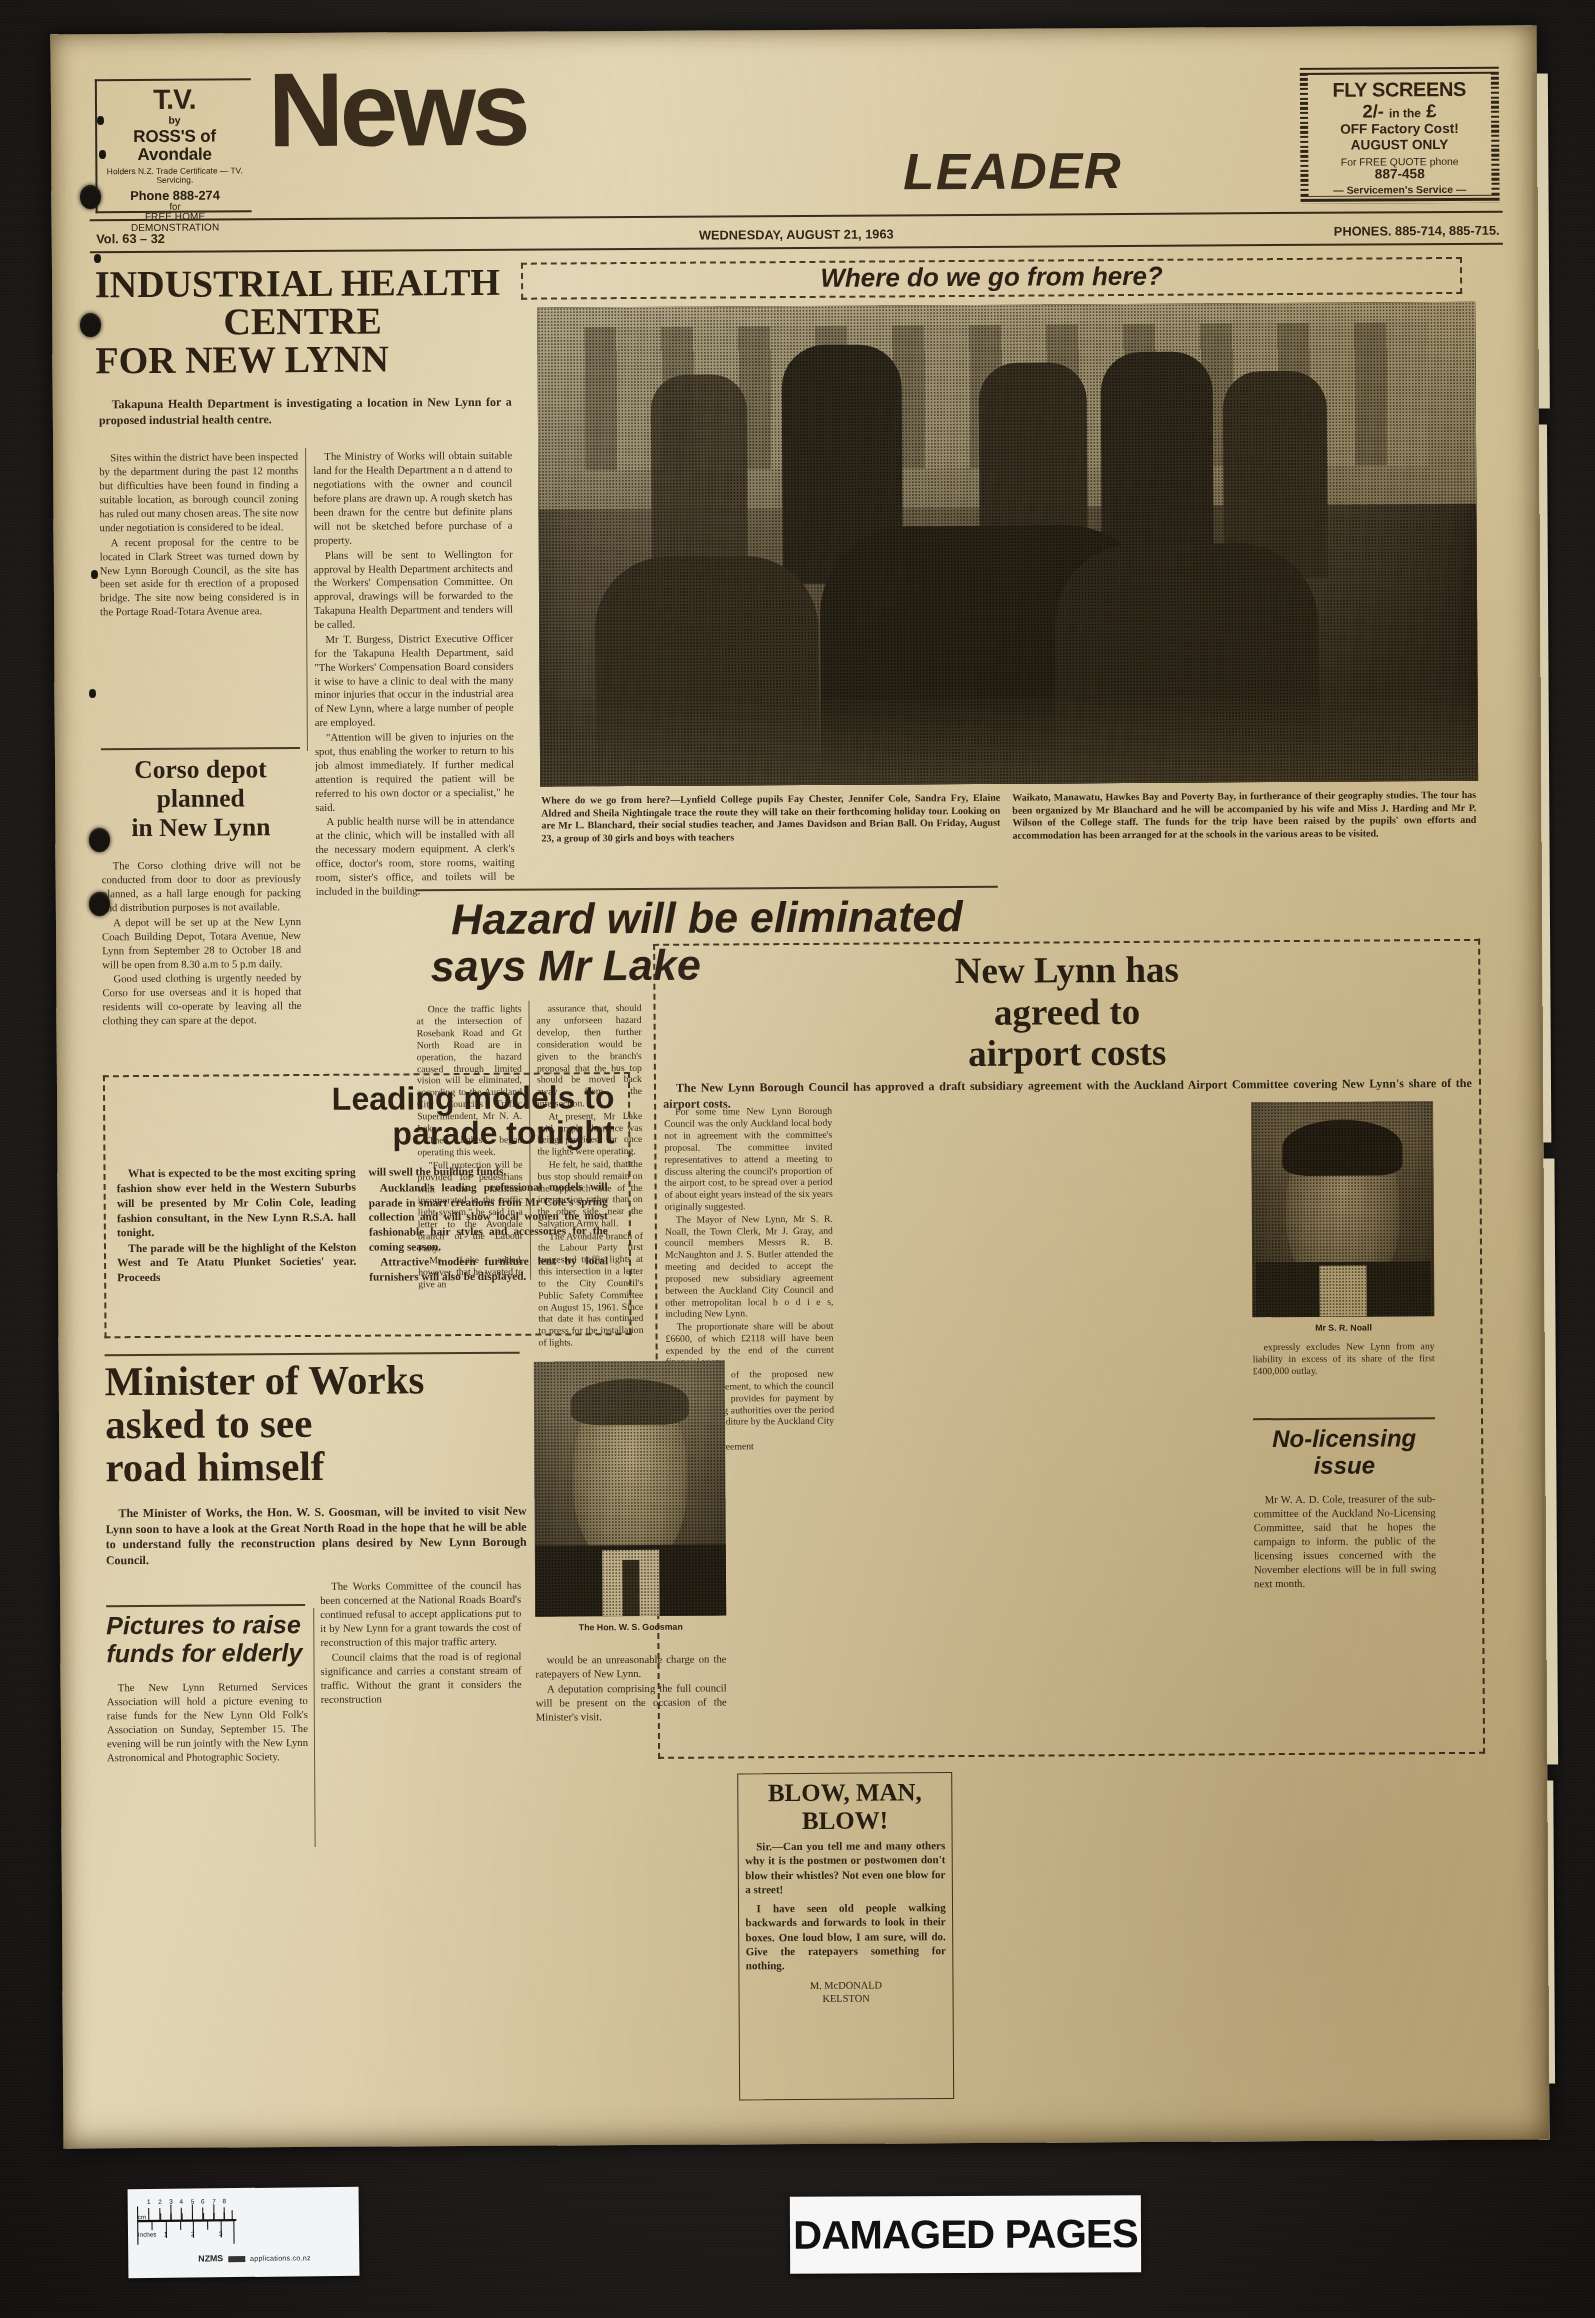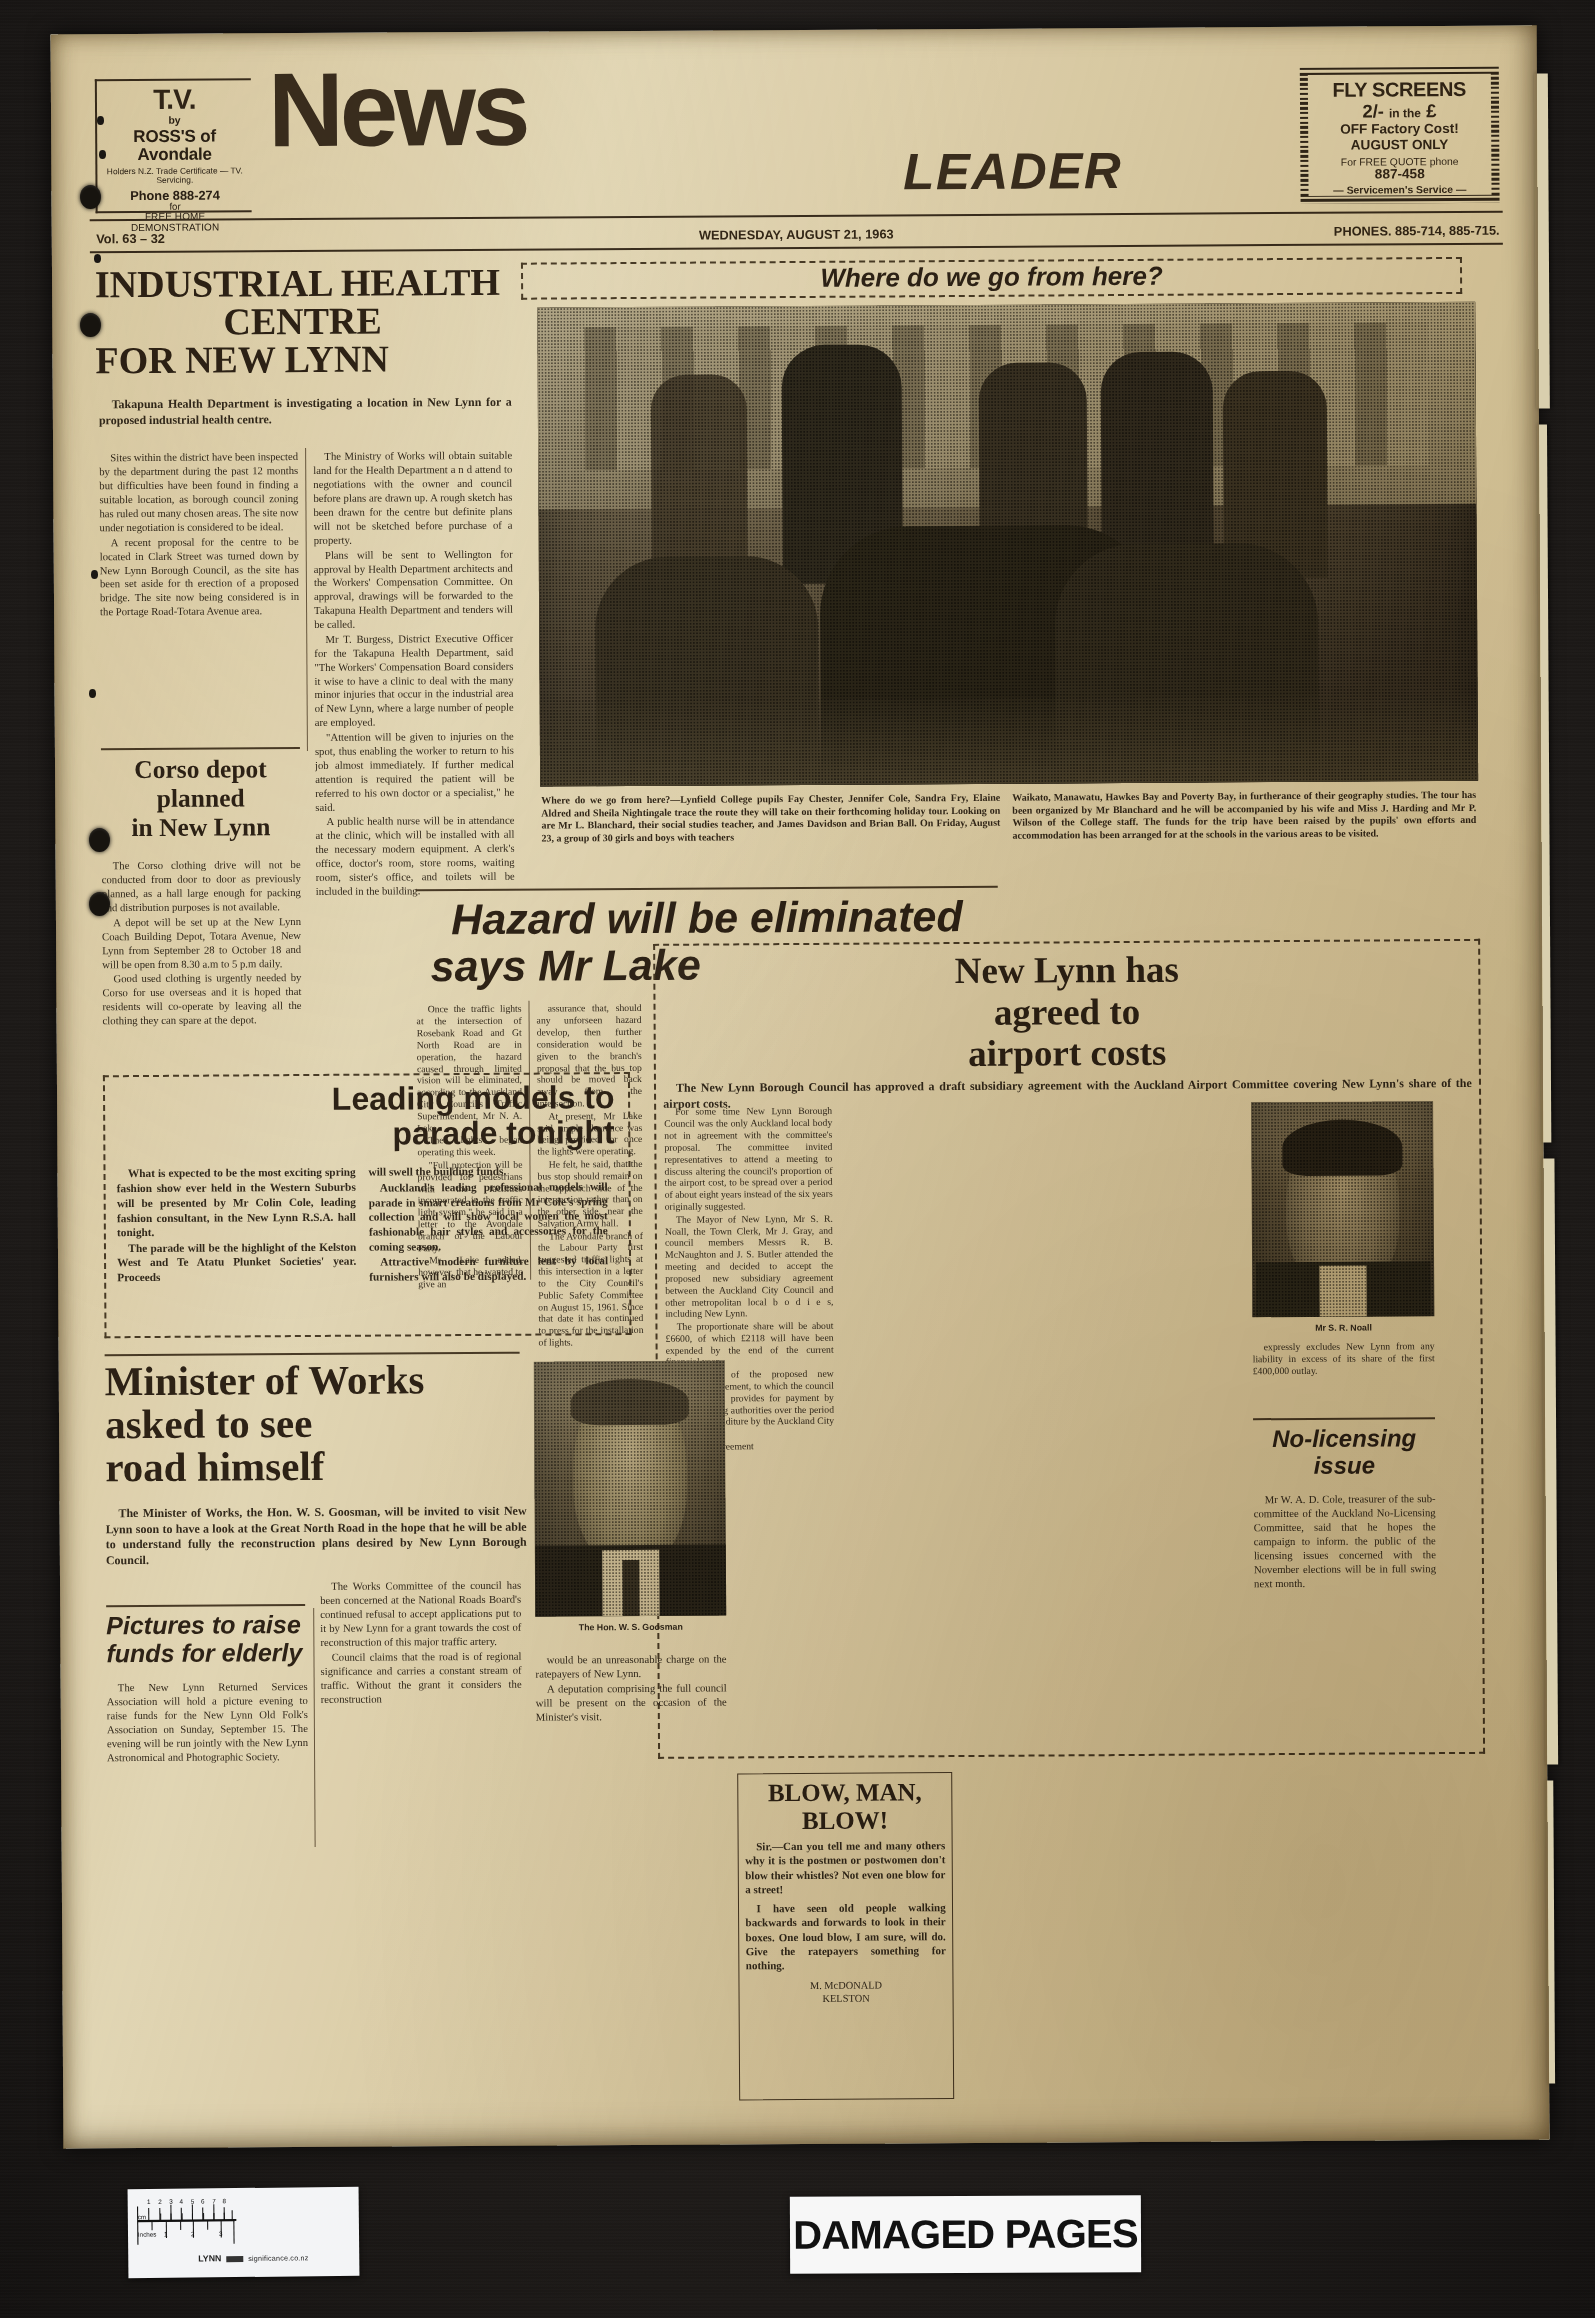--- a/index.html
+++ b/index.html
@@ -518,20 +518,20 @@
       <text x="106" y="19">7</text>
         <text x="119" y="19">8</text>
       <text x="12" y="38" font-size="8">cm</text>
       <text x="12" y="60" font-size="8">Inches</text>
       <text x="45" y="60">1</text>
         <text x="79" y="60">2</text>
         <text x="114" y="60">3</text>
     </g>
   </svg>
   <div class="nzms">
-    <b>LYNN</b>
+    <b>NZMS</b>
     <span style="display:inline-block;width:17.6px;height:6.4px;background:#333;margin:0 2.4px;vertical-align:middle;"></span>
-    <span>significance.co.nz</span>
+    <span>applications.co.nz</span>
   </div>
 </div>
 
 <div id="damaged-label">DAMAGED PAGES</div>
 
 
 </body></html>

